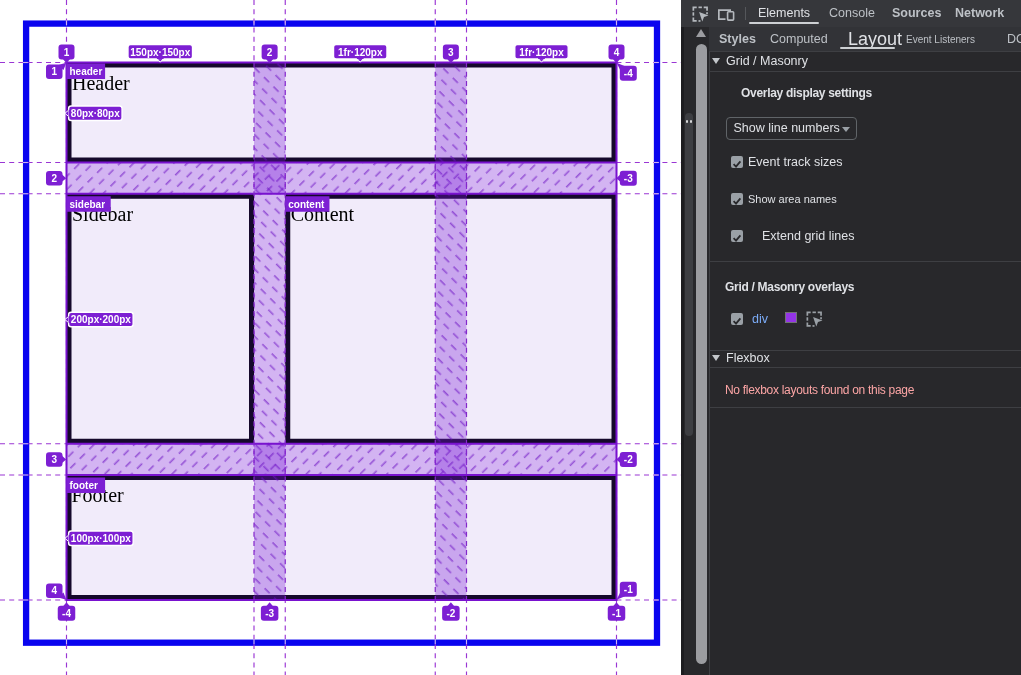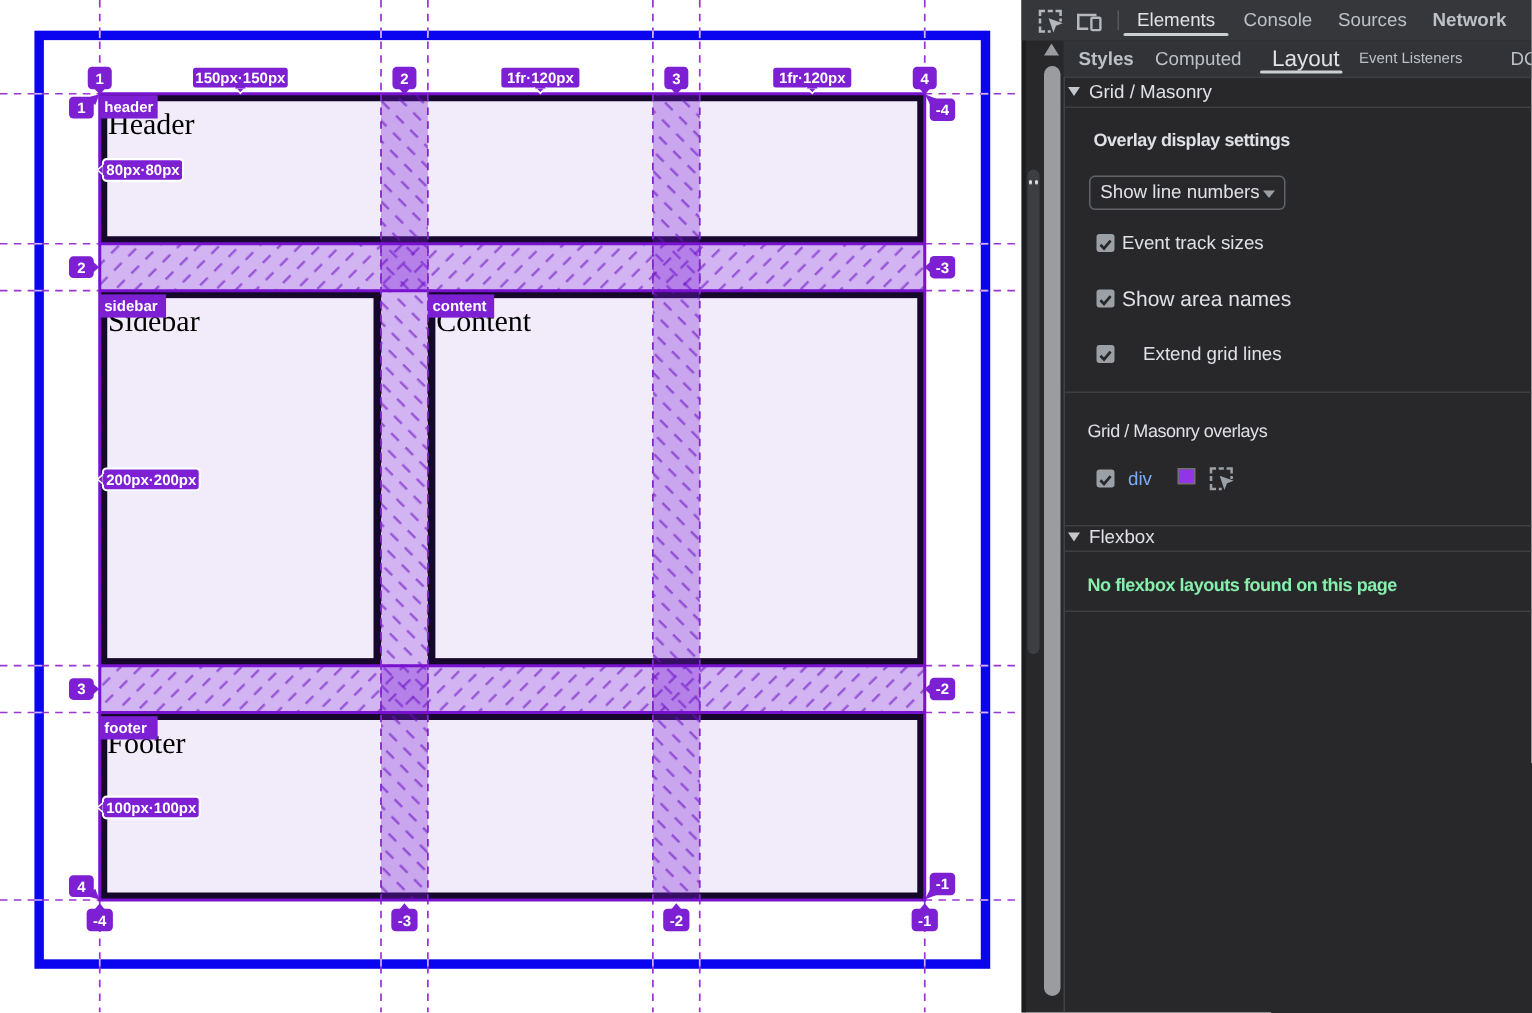--- a/index.html
+++ b/index.html
@@ -175,71 +175,71 @@
 <path d="M8.1 7.1 L11.3 16.6 L13 12.1 L17.5 10.5 Z"></path>
 </g>
 </svg>
 <svg width="20" height="17" viewBox="0 0 20 17" style="position:absolute;left:35px;top:6px">
 <path d="M2 3.2 h13 v1.7 H3.7 v7.4 H9.5 v1.7 H2 z" fill="#b4b8bd"></path>
 <rect x="11.6" y="5.8" width="6" height="8.3" rx="0.8" fill="none" stroke="#b4b8bd" stroke-width="1.6"></rect>
 </svg>
 <div style="position:absolute;left:63.5px;top:7px;width:1px;height:13px;background:#55575b"></div>
 <div style="position:absolute;left:77px;top:0;height:27px;line-height:27px;font-size:12.5px;font-weight:500;color:#dfe1e5">Elements</div>
 <div style="position:absolute;left:148px;top:0;height:27px;line-height:27px;font-size:12.5px;font-weight:500;color:#bdc1c6">Console</div>
-<div style="position:absolute;left:211px;top:0;height:27px;line-height:27px;font-size:12.5px;font-weight:400;color:#bdc1c6">Sources</div>
+<div style="position:absolute;left:211px;top:0;height:27px;line-height:27px;font-size:12.5px;font-weight:700;color:#bdc1c6">Sources</div>
 <div style="position:absolute;left:274px;top:0;height:27px;line-height:27px;font-size:12.5px;font-weight:700;color:#bdc1c6">Network</div>
 <div style="position:absolute;left:68px;top:21.5px;width:70px;height:2.5px;background:#cdd0d3;border-radius:2px"></div>
 <div style="position:absolute;left:28px;top:27px;width:312px;height:25px;background:#323337;border-bottom:1px solid #3e3f43;box-sizing:border-box"></div>
 <div style="position:absolute;left:38px;top:27px;height:25px;line-height:25px;font-size:12.5px;font-weight:700;color:#bdc1c6;white-space:nowrap">Styles</div>
 <div style="position:absolute;left:89px;top:27px;height:25px;line-height:25px;font-size:12.5px;font-weight:500;color:#bdc1c6;white-space:nowrap">Computed</div>
-<div style="position:absolute;left:167px;top:27px;height:25px;line-height:25px;font-size:15px;font-weight:500;color:#dfe1e5;white-space:nowrap">Layout</div>
+<div style="position:absolute;left:167px;top:27px;height:25px;line-height:25px;font-size:18px;font-weight:500;color:#dfe1e5;white-space:nowrap">Layout</div>
 <div style="position:absolute;left:225px;top:27px;height:25px;line-height:25px;font-size:10px;font-weight:400;color:#bdc1c6;white-space:nowrap">Event Listeners</div>
 <div style="position:absolute;left:326px;top:27px;height:25px;line-height:25px;font-size:12.5px;font-weight:500;color:#bdc1c6;white-space:nowrap">DOM Breakpoints</div>
 <div style="position:absolute;left:159px;top:46.5px;width:55px;height:2.6px;background:#cdd0d3;border-radius:2px"></div>
 <div style="position:absolute;left:14.5px;top:28.5px;width:0;height:0;border-left:5.5px solid transparent;border-right:5.5px solid transparent;border-bottom:8px solid #9b9ca0"></div>
 <div style="position:absolute;left:15px;top:43.5px;width:10.5px;height:620px;background:#9b9ca0;border-radius:5.5px"></div>
 <div style="position:absolute;left:3.5px;top:113px;width:8.5px;height:323px;background:#3d3e42;border-radius:4px"></div>
 <div style="position:absolute;left:4.7px;top:119.5px;width:2.4px;height:3px;background:#d7d8da;border-radius:1px"></div>
 <div style="position:absolute;left:8.6px;top:119.5px;width:2.4px;height:3px;background:#d7d8da;border-radius:1px"></div>
 <div style="position:absolute;left:27.5px;top:52px;width:1px;height:623px;background:#404145"></div>
 <div style="position:absolute;left:28px;top:52px;width:312px;height:19.5px;border-bottom:1px solid #3e3f43;box-sizing:border-box"></div>
 <div style="position:absolute;left:31px;top:57.5px;width:0;height:0;border-left:4.5px solid transparent;border-right:4.5px solid transparent;border-top:6px solid #c3c6ca"></div>
 <div style="position:absolute;left:45px;top:52px;height:19px;line-height:19px;font-size:12.5px;color:#dfe1e5">Grid / Masonry</div>
-<div style="position:absolute;left:48px;top:86px;font-size:12px;letter-spacing:-0.3px;font-weight:bold;color:#dfe1e5">Overlay display settings</div>
+<div style="position:absolute;left:60px;top:86px;font-size:12px;letter-spacing:-0.3px;font-weight:bold;color:#dfe1e5">Overlay display settings</div>
 <div style="position:absolute;left:44.5px;top:117px;width:131px;height:23px;border:1px solid #606468;border-radius:4px;box-sizing:border-box"></div>
 <div style="position:absolute;left:52.5px;top:117px;height:23px;line-height:23px;font-size:12.5px;color:#dfe1e5">Show line numbers</div>
 <div style="position:absolute;left:161px;top:126.5px;width:0;height:0;border-left:4.5px solid transparent;border-right:4.5px solid transparent;border-top:5px solid #9aa0a6"></div>
 <div style="position:absolute;left:50px;top:156px;width:12px;height:12px;background:#9aa0a6;border-radius:2px"><svg width="12" height="12" viewBox="0 0 12 12">
         <path d="M2.6 6.2 l2.4 2.4 4.4-5.2" fill="none" stroke="#28282b" stroke-width="1.8"></path>
       </svg></div>
 <div style="position:absolute;left:67px;top:153px;height:18px;line-height:18px;font-size:12.5px;color:#dfe1e5">Event track sizes</div>
 <div style="position:absolute;left:50px;top:193px;width:12px;height:12px;background:#9aa0a6;border-radius:2px"><svg width="12" height="12" viewBox="0 0 12 12">
         <path d="M2.6 6.2 l2.4 2.4 4.4-5.2" fill="none" stroke="#28282b" stroke-width="1.8"></path>
       </svg></div>
-<div style="position:absolute;left:67px;top:190px;height:18px;line-height:18px;font-size:14px;color:#dfe1e5">Show area names</div>
+<div style="position:absolute;left:67px;top:190px;height:18px;line-height:18px;font-size:11px;color:#dfe1e5">Show area names</div>
 <div style="position:absolute;left:50px;top:230px;width:12px;height:12px;background:#9aa0a6;border-radius:2px"><svg width="12" height="12" viewBox="0 0 12 12">
         <path d="M2.6 6.2 l2.4 2.4 4.4-5.2" fill="none" stroke="#28282b" stroke-width="1.8"></path>
       </svg></div>
 <div style="position:absolute;left:81px;top:227px;height:18px;line-height:18px;font-size:12.5px;color:#dfe1e5">Extend grid lines</div>
 <div style="position:absolute;left:28px;top:261px;width:312px;height:1px;background:#3e3f43"></div>
-<div style="position:absolute;left:44px;top:280px;font-size:12px;letter-spacing:-0.3px;font-weight:normal;color:#dfe1e5">Grid / Masonry overlays</div>
+<div style="position:absolute;left:44px;top:280px;font-size:12px;letter-spacing:-0.3px;font-weight:bold;color:#dfe1e5">Grid / Masonry overlays</div>
 <div style="position:absolute;left:50px;top:312.5px;width:12px;height:12px;background:#9aa0a6;border-radius:2px"><svg width="12" height="12" viewBox="0 0 12 12">
         <path d="M2.6 6.2 l2.4 2.4 4.4-5.2" fill="none" stroke="#28282b" stroke-width="1.8"></path>
       </svg></div>
 <div style="position:absolute;left:71px;top:309.5px;height:18px;line-height:18px;font-size:12.5px;color:#7cacf8">div</div>
 <div style="position:absolute;left:105px;top:312.8px;width:9.5px;height:9.5px;background:#9334e6;outline:1px solid rgba(255,255,255,0.35)"></div>
 <svg width="18" height="18" viewBox="0 0 18 18" style="position:absolute;left:124px;top:310px">
 <g fill="#9aa0a6">
 <path d="M1.5 1.5 h4.2 v1.7 h-2.5 v2.5 h-1.7 z"></path>
 <path d="M7.5 1.5 h3.4 v1.7 h-3.4 z"></path>
 <path d="M12.7 1.5 h4.2 v4.2 h-1.7 v-2.5 h-2.5 z"></path>
 <path d="M1.5 7.3 h1.7 v3.4 h-1.7 z"></path>
 <path d="M15.2 7.3 h1.7 v2 h-1.7 z"></path>
 <path d="M1.5 12.6 h1.7 v2.5 h2.5 v1.7 h-4.2 z"></path>
 <path d="M7.5 15.1 h2 v1.7 h-2 z"></path>
 <path d="M8.1 7.1 L11.3 16.6 L13 12.1 L17.5 10.5 Z"></path>
 </g>
 </svg>
 <div style="position:absolute;left:28px;top:350px;width:312px;height:17.5px;border-top:1px solid #3e3f43;border-bottom:1px solid #3e3f43;box-sizing:border-box"></div>
 <div style="position:absolute;left:31px;top:355px;width:0;height:0;border-left:4.5px solid transparent;border-right:4.5px solid transparent;border-top:6px solid #c3c6ca"></div>
 <div style="position:absolute;left:45px;top:350px;height:17px;line-height:17px;font-size:12.5px;color:#dfe1e5">Flexbox</div>
-<div style="position:absolute;left:44px;top:383px;font-size:12px;letter-spacing:-0.3px;font-weight:bold;color:#86efac">No flexbox layouts found on this page</div>
+<div style="position:absolute;left:44px;top:383px;font-size:12px;letter-spacing:-0.3px;font-weight:normal;color:#fca5a5">No flexbox layouts found on this page</div>
 <div style="position:absolute;left:28px;top:407px;width:312px;height:1px;background:#3e3f43"></div>
 </div>
 </body></html>

